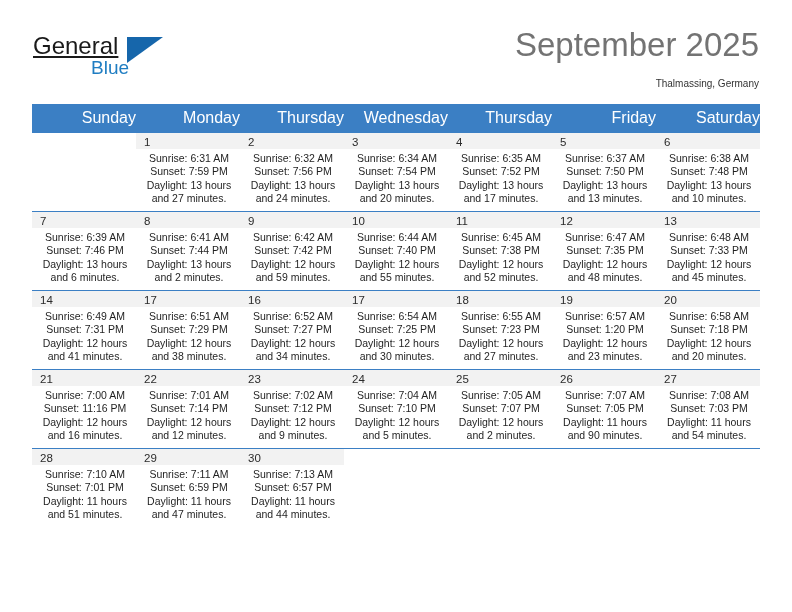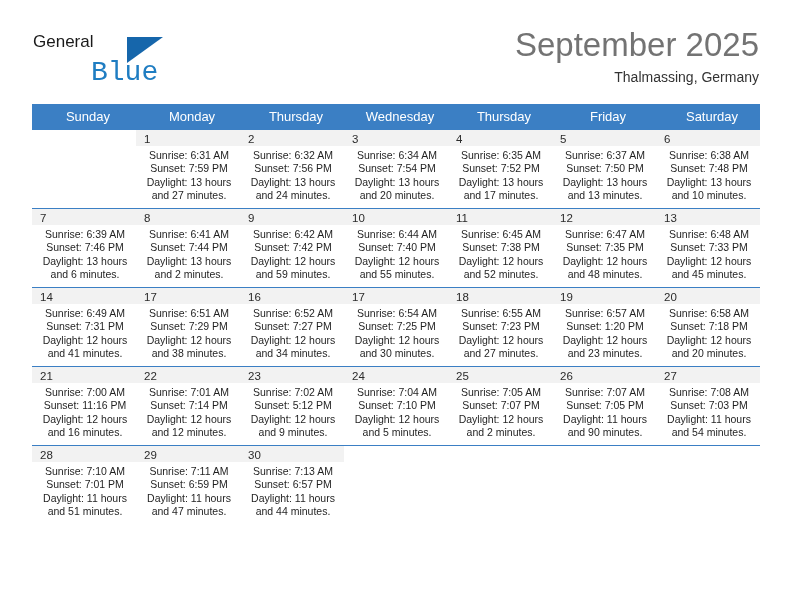--- a/index.html
+++ b/index.html
@@ -33,32 +33,33 @@
     position: absolute;
     left: 0;
     top: 4px;
     width: 210px;
     height: 62px;
   }
   .brand-general {
     position: absolute;
     left: 0;
     top: 0;
-    font-size: 17px;
+    font-size: 24px;
     letter-spacing: 0px;
     color: #1a1a1a;
     font-family: "Liberation Sans", sans-serif;
+    text-decoration: underline;
   }
   .brand-blue {
     position: absolute;
     left: 58px;
     top: 25px;
-    font-size: 28px;
+    font-size: 19px;
     color: #1f7dc2;
-    font-family: Liberation Mono, monospace;
+    font-family: Liberation Sans, sans-serif;
   }
   .brand-triangle {
     position: absolute;
     left: 94px;
     top: 5px;
     width: 0;
     height: 0;
     border-left: 36px solid #1666ab;
     border-bottom: 26px solid transparent;
   }
@@ -69,42 +70,42 @@
     top: 0;
     text-align: right;
   }
   .cal-title {
     font-size: 33px;
     color: #737373;
     line-height: 34px;
     white-space: nowrap;
   }
   .cal-location {
-    font-size: 14px;
+    font-size: 10px;
     color: #333333;
     line-height: 20px;
-    margin-top: 5px;
+    margin-top: 12px;
     white-space: nowrap;
   }
 
   
   .calendar {
     position: absolute;
     left: 32px;
     top: 104px;
     width: 728px;
     border-collapse: collapse;
     table-layout: fixed;
   }
   .calendar th {
     background: #3b7fc4;
     color: #ffffff;
-    font-size: 13px;
+    font-size: 16px;
     font-weight: normal;
-    text-align: center;
+    text-align: right;
     padding: 5px 0 5px 8px;
     height: 12px;
     border: none;
   }
   .calendar td {
     width: 104px;
     height: 78px;
     vertical-align: top;
     padding: 0;
     border: none;
@@ -431,21 +432,21 @@
                 <div>Daylight: 12 hours</div>
                 <div>and 12 minutes.</div>
               </div>
             </div>
           </td>
           <td>
             <div class="daycell filled">
               <div class="daynum-bar">23</div>
               <div class="daylines">
                 <div>Sunrise: 7:02 AM</div>
-                <div>Sunset: 5:12 PM</div>
+                <div>Sunset: 7:12 PM</div>
                 <div>Daylight: 12 hours</div>
                 <div>and 9 minutes.</div>
               </div>
             </div>
           </td>
           <td>
             <div class="daycell filled">
               <div class="daynum-bar">24</div>
               <div class="daylines">
                 <div>Sunrise: 7:04 AM</div>

